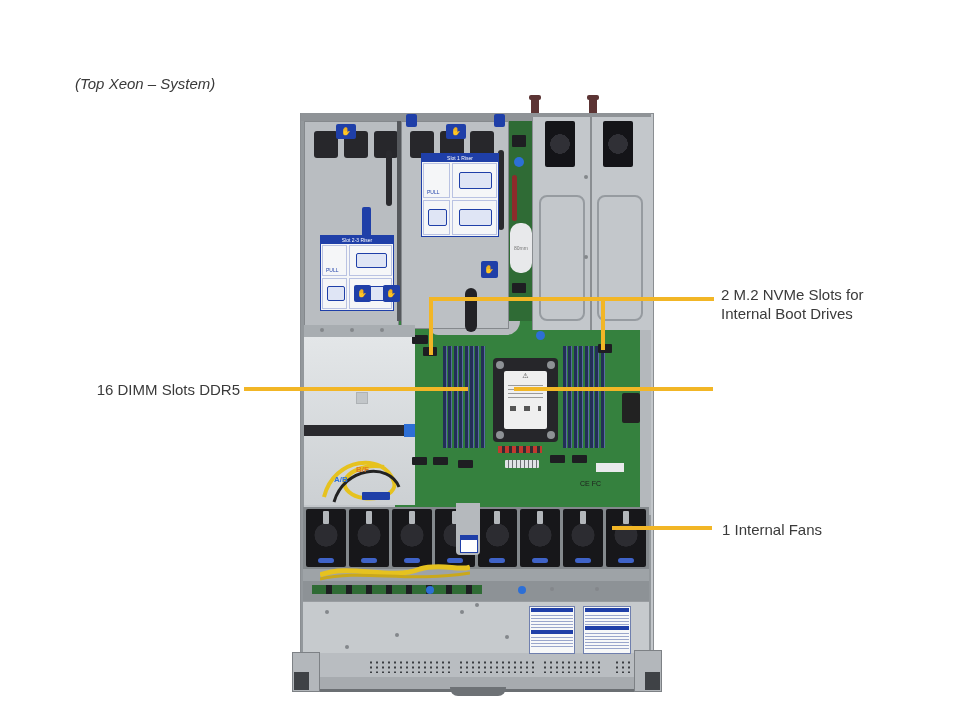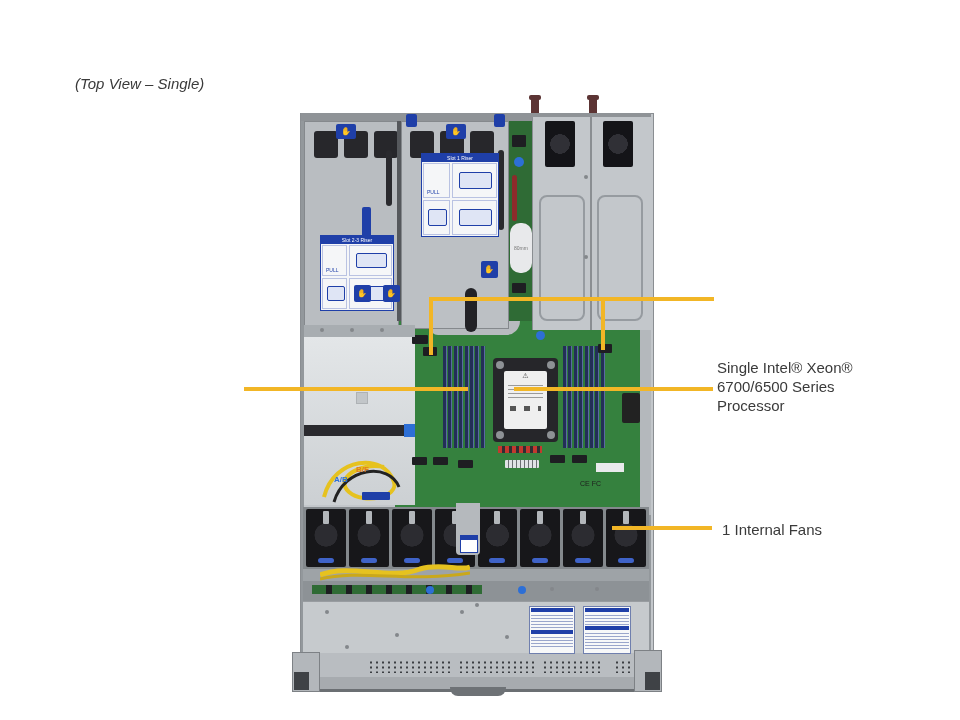--- a/index.html
+++ b/index.html
@@ -37,21 +37,21 @@
     background:repeating-linear-gradient(#f7f8f9 0 2px,#9aa6cc 2px 3px);}
   .conn{position:absolute;background:#1e1e22;border-radius:1px;z-index:5;}
   .wconn{position:absolute;background:#e0e3e6;border-radius:1px;z-index:5;
     background-image:repeating-linear-gradient(90deg,transparent 0 3px,#6b6f73 3px 4px);}
 </style>
 </head>
 <body>
 
 <div id="canvas">
 
-  <div class="lbl" style="left:75px;top:74px;font-style:italic;">(Top View – Single)</div>
+  <div class="lbl" style="left:75px;top:74px;font-style:italic;">(Top Xeon – System)</div>
 
   <div id="fig">
 
     <div class="abs" style="left:229px;top:0;width:12px;height:5px;background:#5c3434;border-radius:2px;"></div>
     <div class="abs" style="left:231px;top:2px;width:8px;height:26px;background:#5c3434;"></div>
     <div class="abs" style="left:287px;top:0;width:12px;height:5px;background:#5c3434;border-radius:2px;"></div>
     <div class="abs" style="left:289px;top:2px;width:8px;height:26px;background:#5c3434;"></div>
 
     <div class="abs metal" style="left:0;top:18px;width:352px;height:576px;border:1px solid #8a8e92;"></div>
 
@@ -292,20 +292,20 @@
     </div>
   </div>
 
   <div class="callout" style="left:429px;top:297px;width:285px;height:4px;"></div>
   <div class="callout" style="left:429px;top:297px;width:4px;height:58px;"></div>
   <div class="callout" style="left:601px;top:297px;width:4px;height:53px;"></div>
   <div class="callout" style="left:244px;top:387px;width:224px;height:4px;"></div>
   <div class="callout" style="left:514px;top:387px;width:199px;height:4px;"></div>
   <div class="callout" style="left:612px;top:526px;width:100px;height:4px;"></div>
 
-  <div class="lbl" style="left:717px;top:358px;">
-    <div>Single Intel® Xeon®</div>
-    <div>6700/6500 Series</div>
-    <div>Processor</div>
+  <div class="lbl" style="left:721px;top:285px;">
+    <div>2 M.2 NVMe Slots for</div>
+    <div>Internal Boot Drives</div>
   </div>
+  <div class="lbl" style="left:83px;top:380px;width:157px;text-align:right;white-space:nowrap;">16 DIMM Slots DDR5</div>
   <div class="lbl" style="left:722px;top:520px;">1 Internal Fans</div>
 
 </div>
 
 </body></html>

